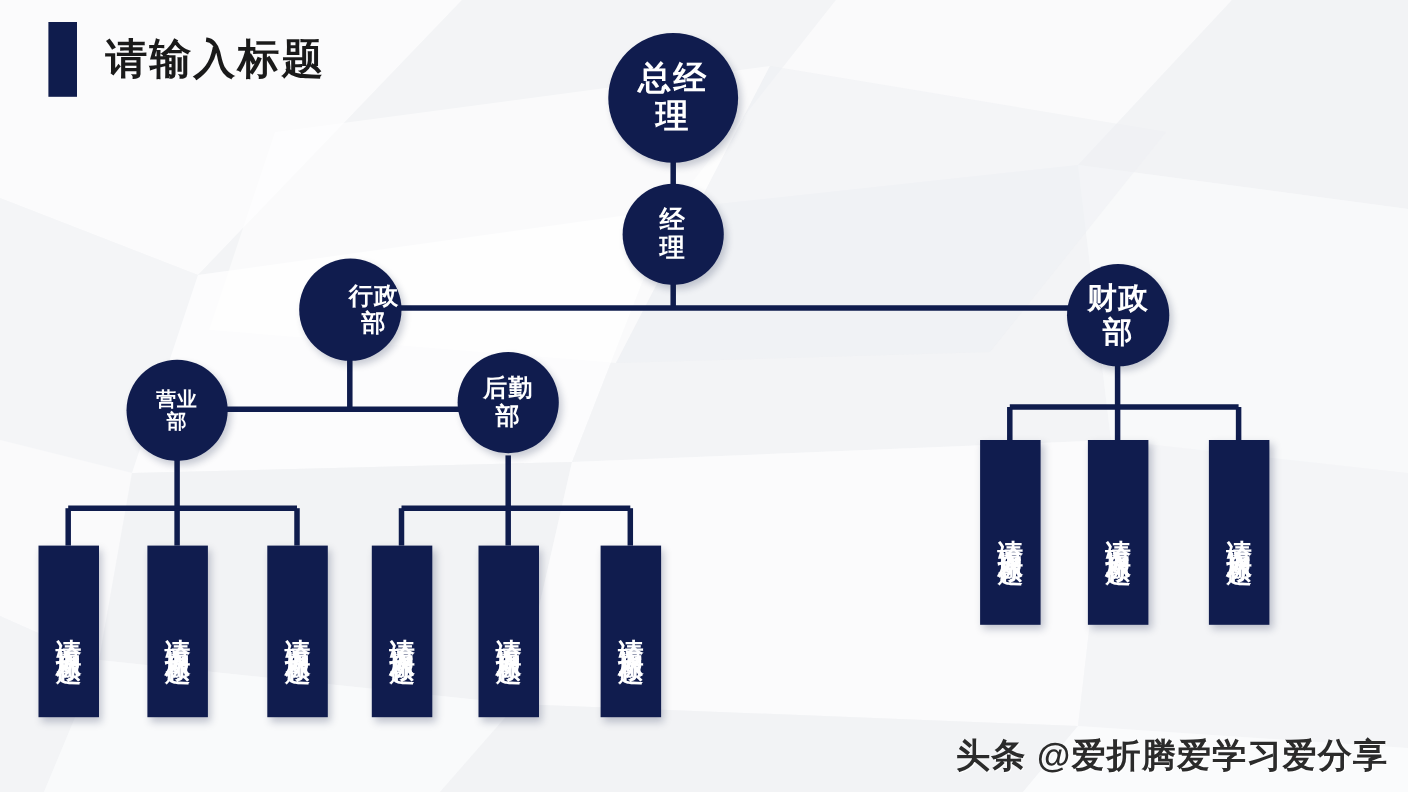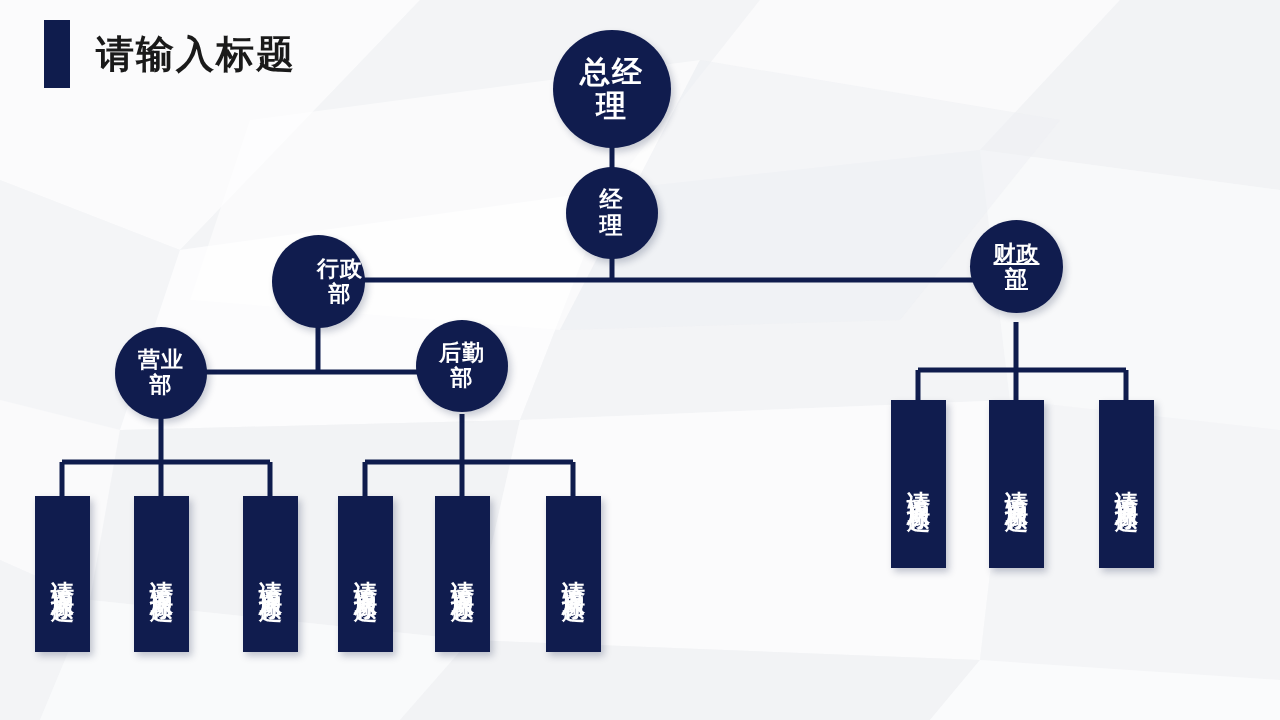--- a/index.html
+++ b/index.html
@@ -188,28 +188,28 @@
     </div>
   </div>
 
   <div class="node" style="left:272px; top:235px; width:93px; height:93px; font-size:22px; letter-spacing:1px;justify-content:flex-end;">
     <div>
       <span>行政</span>
       <span>部</span>
     </div>
   </div>
 
-  <div class="node" style="left:970px; top:220px; width:93px; height:93px; font-size:22px; letter-spacing:1px;text-decoration:underline;">
+  <div class="node" style="left:970px; top:240px; width:93px; height:93px; font-size:27px; letter-spacing:1px;">
     <div>
       <span>财政</span>
       <span>部</span>
     </div>
   </div>
 
-  <div class="node" style="left:115px; top:327px; width:92px; height:92px; font-size:22px; letter-spacing:1px;">
+  <div class="node" style="left:115px; top:327px; width:92px; height:92px; font-size:18px; letter-spacing:1px;">
     <div>
       <span>营业</span>
       <span>部</span>
     </div>
   </div>
 
   <div class="node" style="left:416px; top:320px; width:92px; height:92px; font-size:22px; letter-spacing:1px;">
     <div>
       <span>后勤</span>
       <span>部</span>
@@ -239,14 +239,15 @@
   <div class="vbox" style="left:891px; top:400px; width:55px; height:168px;">
     <span class="vtext">请输入标题</span>
   </div>
   <div class="vbox" style="left:989px; top:400px; width:55px; height:168px;">
     <span class="vtext">请输入标题</span>
   </div>
   <div class="vbox" style="left:1099px; top:400px; width:55px; height:168px;">
     <span class="vtext">请输入标题</span>
   </div>
 
+  <div class="watermark">头条 @爱折腾爱学习爱分享</div>
 
 </div>
 
 </body></html>

